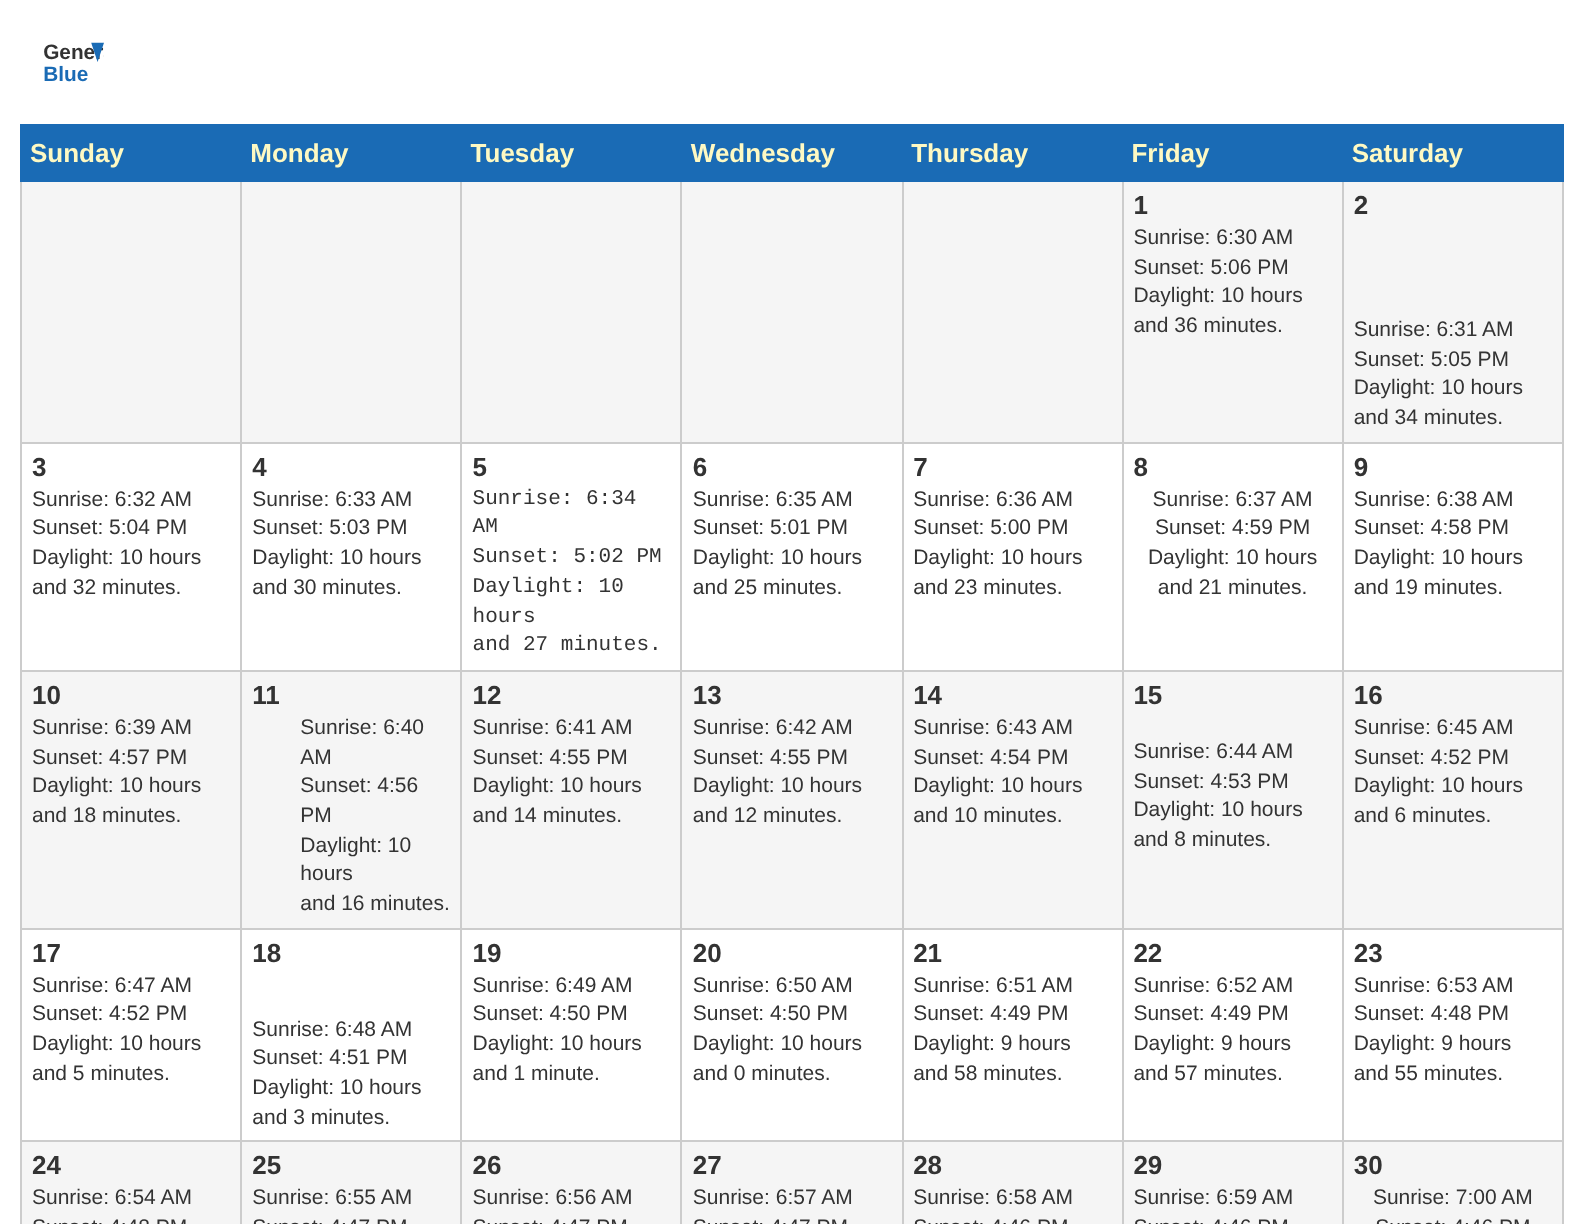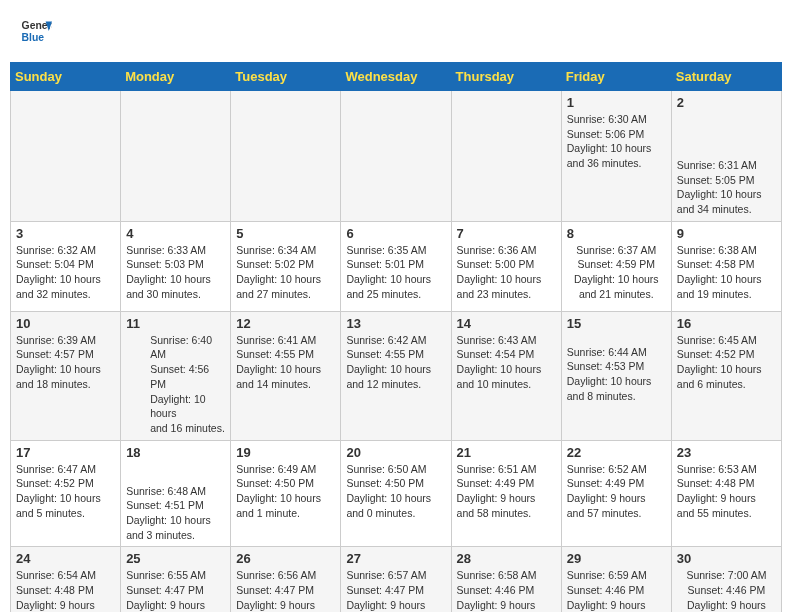--- a/index.html
+++ b/index.html
@@ -38,21 +38,21 @@
       font-size: 16px;
       color: #555;
     }
     table {
       width: 100%;
       border-collapse: collapse;
       table-layout: fixed;
     }
     thead tr {
       background-color: #1a6bb5;
-      color: #fde047;
+      color: #fef9c3;
     }
     thead th {
       padding: 6px 4px;
       font-size: 13px;
       font-weight: bold;
       text-align: left;
       border: 1px solid #1a6bb5;
     }
     tbody td {
       vertical-align: top;
@@ -142,21 +142,21 @@
         </td>
         <td>
           <span class="day-num">4</span>
           <div class="day-info" style="white-space: pre-line;">Sunrise: 6:33 AM
 Sunset: 5:03 PM
 Daylight: 10 hours
 and 30 minutes.</div>
         </td>
         <td>
           <span class="day-num">5</span>
-          <div class="day-info" style="white-space: pre-line;">Sunrise: 6:34 AM
+          <div class="day-info" style="white-space: pre-line; font-family: Liberation Mono, monospace;">Sunrise: 6:34 AM
 Sunset: 5:02 PM
 Daylight: 10 hours
 and 27 minutes.</div>
         </td>
         <td>
           <span class="day-num">6</span>
           <div class="day-info" style="white-space: pre-line;">Sunrise: 6:35 AM
 Sunset: 5:01 PM
 Daylight: 10 hours
 and 25 minutes.</div>

